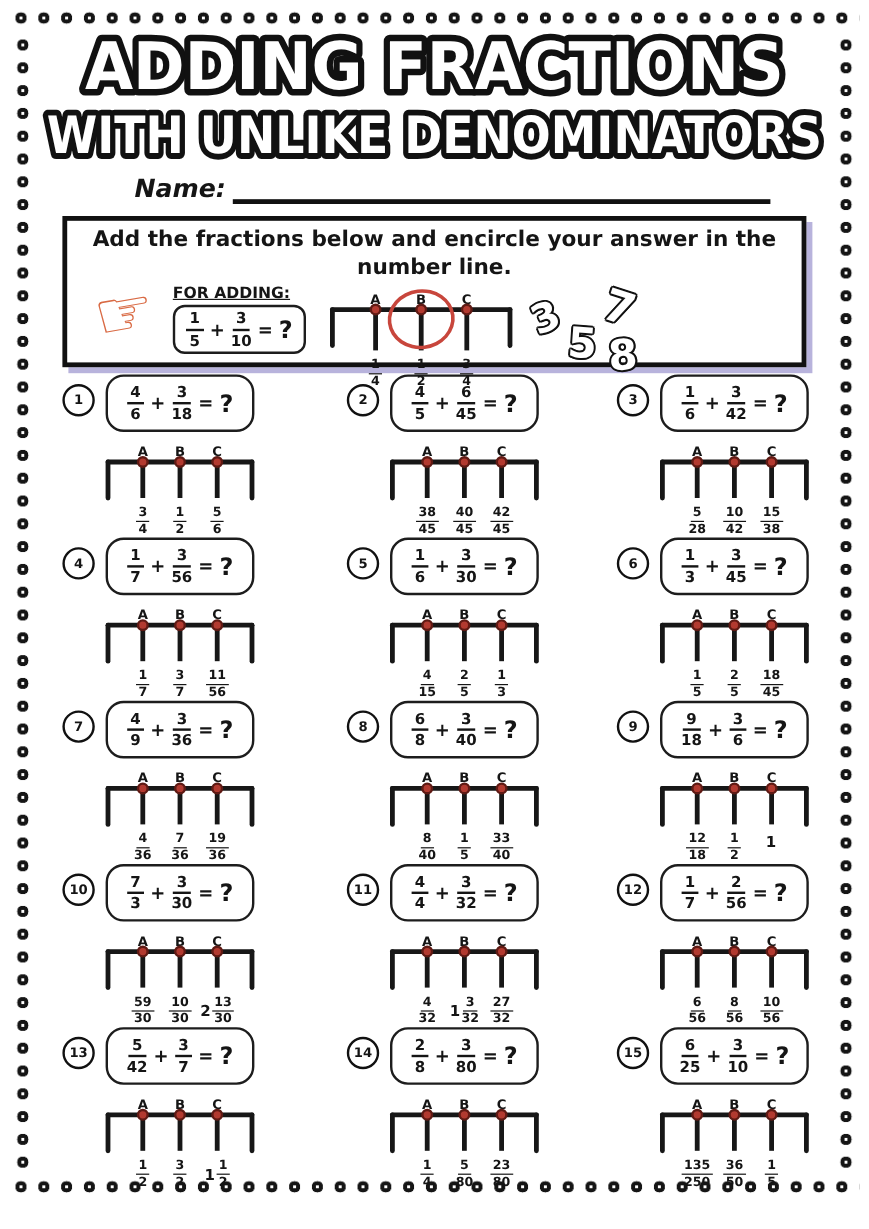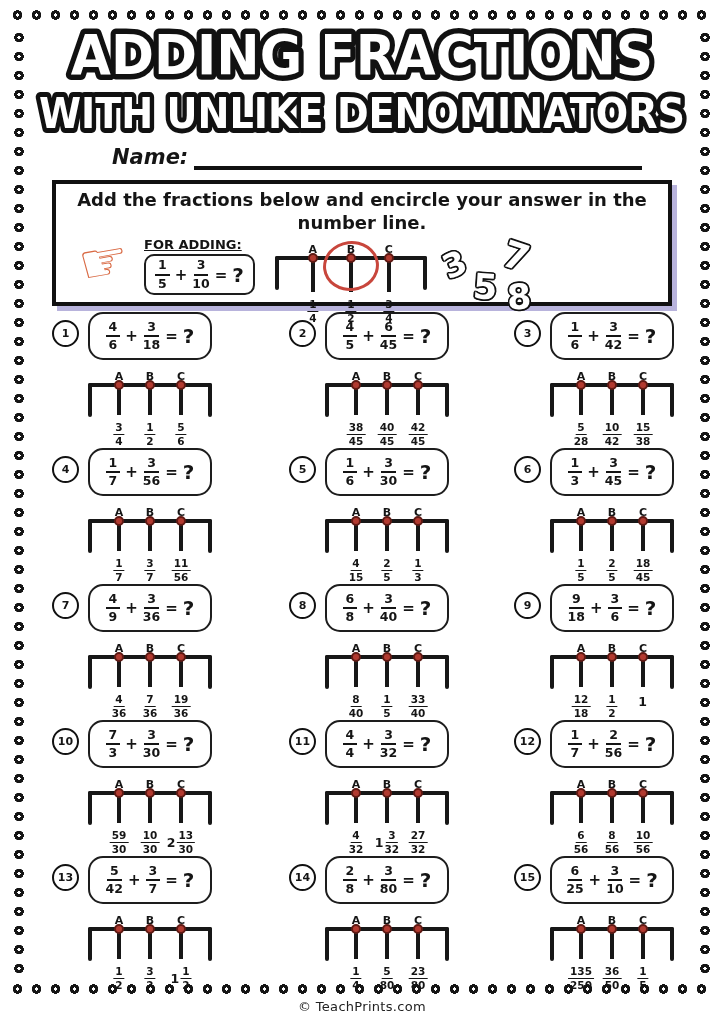--- a/index.html
+++ b/index.html
@@ -1127,14 +1127,13 @@
           <span class="frac">
                 <span class="num">1</span>
                 <span class="den">5</span>
               </span>
         </span>
       </div>
     </div>
   </div>
 </div>
 
-  <div class="footer">© TeachPrints.com</div>
 </div>
 
 </body></html>

